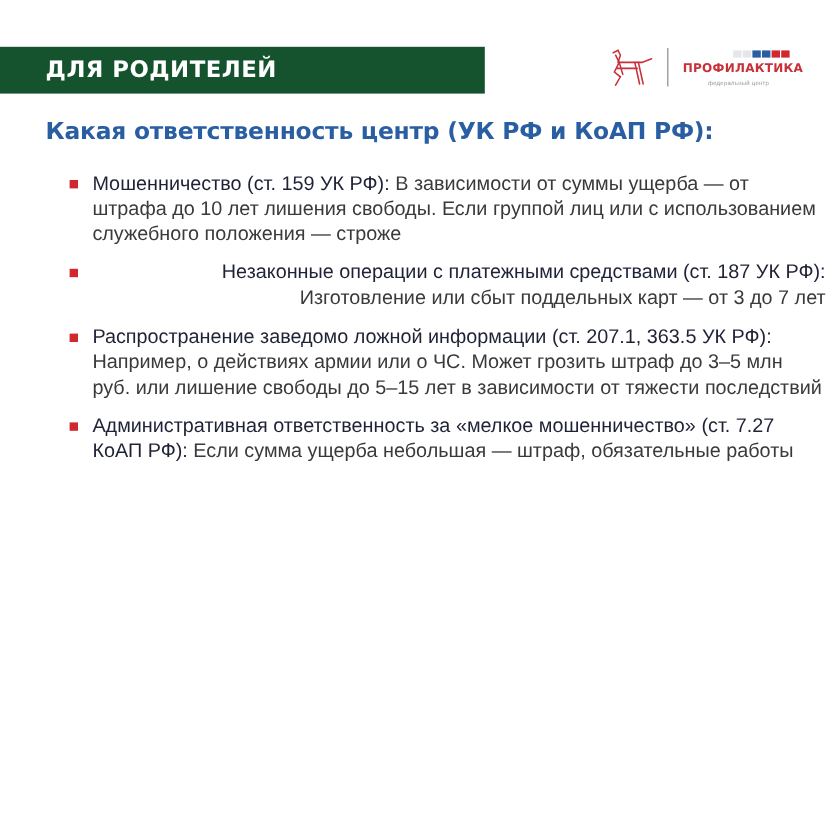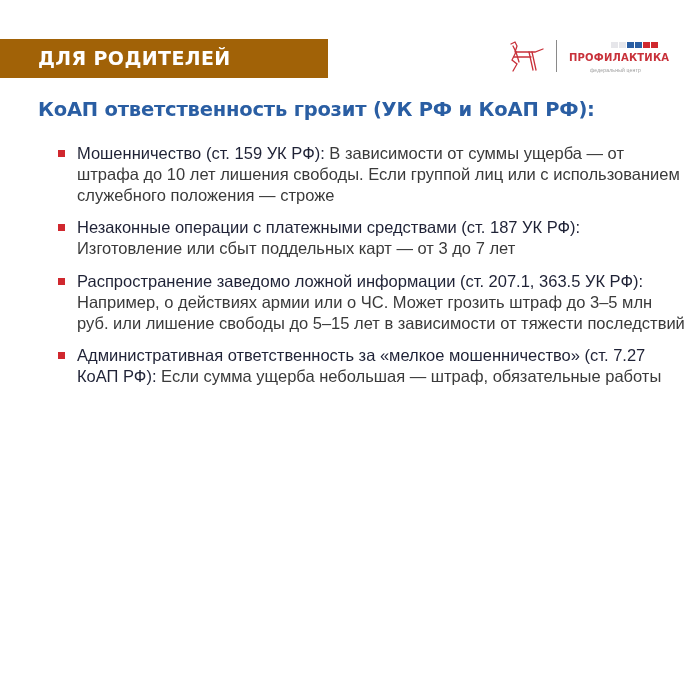--- a/index.html
+++ b/index.html
@@ -1,21 +1,21 @@
 <!DOCTYPE html>
 <html><head>
   <meta charset="utf-8">
   <style>
     * { box-sizing: border-box; margin: 0; padding: 0; }
     html, body { width: 700px; height: 700px; background: #ffffff; overflow: hidden; }
     body { position: relative; font-family: "Liberation Sans", "DejaVu Sans", sans-serif; color: #2a2a2a; }
 
     .banner {
-      position: absolute; left: 0; top: 39px; width: 328px; height: 39px;
-      background: #a16207;
+      position: absolute; left: 0; top: 39px; width: 404px; height: 39px;
+      background: #14532d;
     }
     .banner-text {
       position: absolute; left: 38px; top: 8px;
       color: #ffffff; font-weight: bold; font-size: 19px; letter-spacing: 0.4px;
       font-family: "DejaVu Sans", sans-serif;
     }
 
     .logo { position: absolute; left: 505px; top: 38px; width: 170px; height: 40px; }
     .logo-horse { position: absolute; left: 0; top: 2px; width: 42px; height: 34px; }
     .logo-divider { position: absolute; left: 51px; top: 2px; width: 1px; height: 32px; background: #8a8a8a; }
@@ -32,21 +32,21 @@
     }
 
     .heading {
       position: absolute; left: 38px; top: 98px;
       color: #2a5ea3; font-weight: bold; font-size: 19.5px;
       font-family: "DejaVu Sans", sans-serif; letter-spacing: -0.2px;
     }
 
     .list { position: absolute; left: 58px; top: 143px; width: 630px; list-style: none; }
     .item { position: relative; padding-left: 19px; font-size: 16.5px; line-height: 21px; margin-bottom: 11px; color: #333; }
-    .item:nth-child(2) { margin-bottom: 12px; }
+    .item:nth-child(2) { margin-bottom: 12px; text-align: right; }
     .bullet {
       position: absolute; left: 0; top: 7px; width: 7px; height: 7px; background: #d0282e;
     }
     .item .term { font-weight: normal; color: #1f2236; }
     .item .desc { color: #3a3a3a; }
   </style>
 </head>
 <body>
 
 <div class="banner">
@@ -71,21 +71,21 @@
     <span style="background:#e6e6ea"></span>
     <span style="background:#2a5ea3"></span>
     <span style="background:#2a5ea3"></span>
     <span style="background:#d0282e"></span>
     <span style="background:#d0282e"></span>
   </div>
   <span class="logo-name">ПРОФИЛАКТИКА</span>
   <span class="logo-sub">федеральный центр</span>
 </div>
 
-<h2 class="heading">КоАП ответственность грозит (УК РФ и КоАП РФ):</h2>
+<h2 class="heading">Какая ответственность центр (УК РФ и КоАП РФ):</h2>
 
 <ul class="list">
   <li class="item">
     <span class="bullet"></span>
     <span class="term">Мошенничество (ст. 159 УК РФ):</span><span class="desc"> В зависимости от суммы ущерба — от штрафа до 10 лет лишения свободы. Если группой лиц или с использованием служебного положения — строже</span>
   </li>
   <li class="item">
     <span class="bullet"></span>
     <span class="term">Незаконные операции с платежными средствами (ст. 187 УК РФ):</span><span class="desc"> Изготовление или сбыт поддельных карт — от 3 до 7 лет</span>
   </li>

